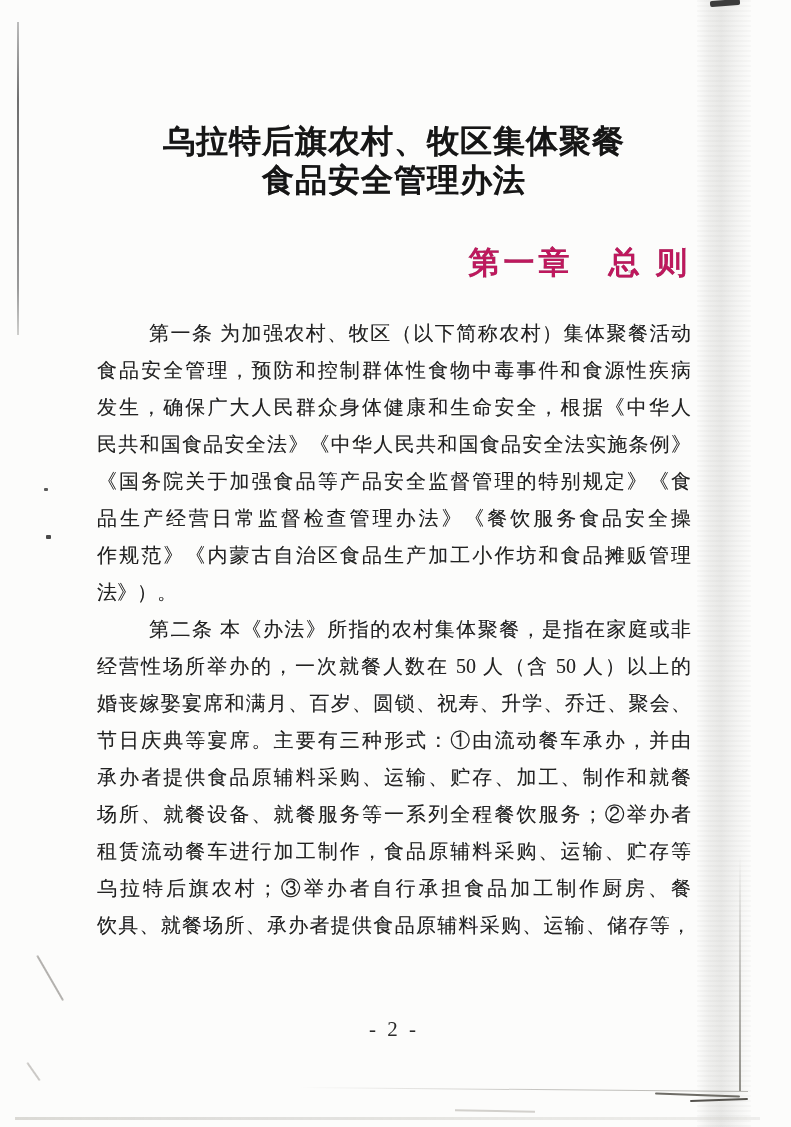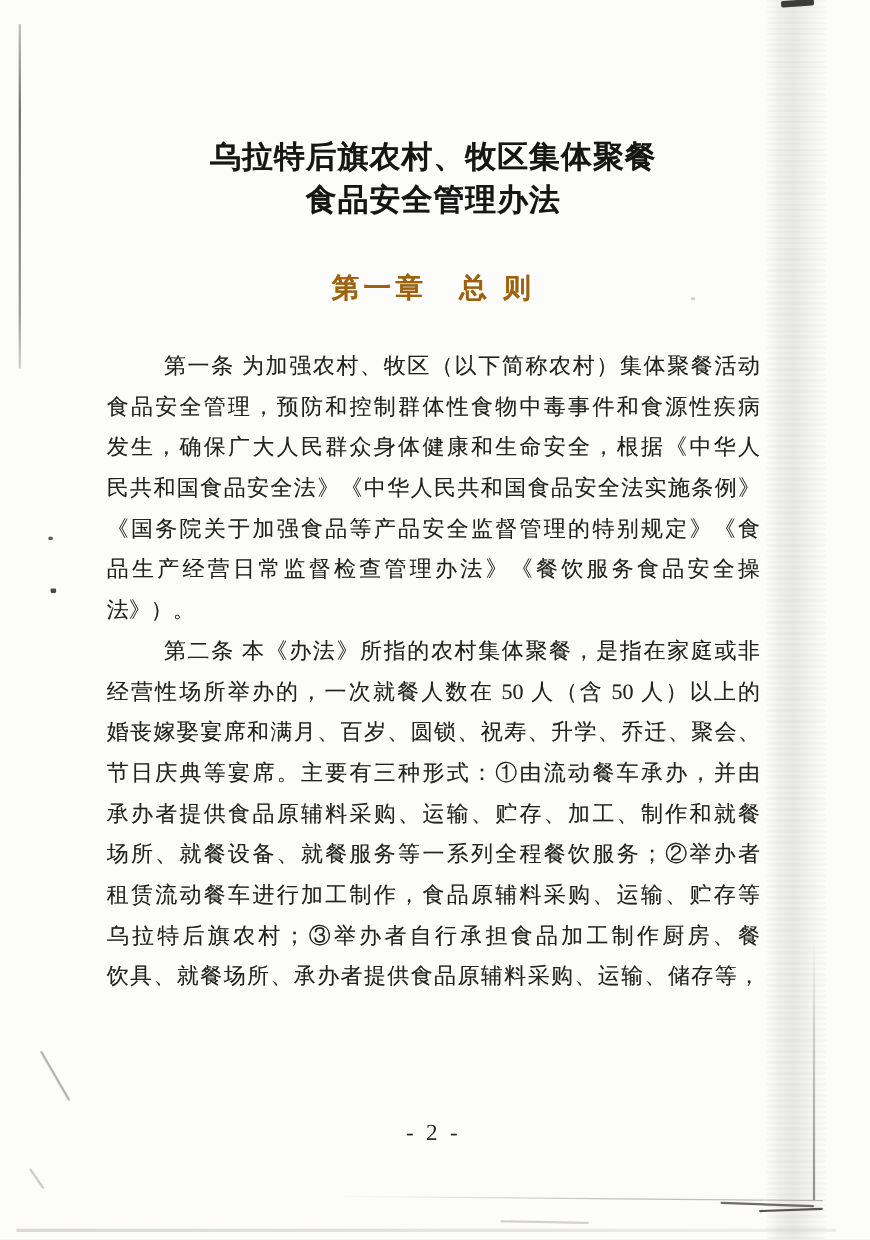--- a/index.html
+++ b/index.html
@@ -11,32 +11,32 @@
     background:#fcfcfb;
     overflow:hidden;
     color:#1f1f1f;
   }
   
   .title-block{
     position:absolute;left:97px;top:124px;width:594px;
     text-align:center;
   }
   .title-line{
-    font-size:28px;line-height:39px;font-weight:700;
+    font-size:32px;line-height:39px;font-weight:700;
     letter-spacing:1px;
     color:#161616;
     text-shadow:0 0 0.6px rgba(20,20,20,.45);
-    font-family:Liberation Serif, serif;
+    font-family:Liberation Mono, monospace;
   }
   .chapter-heading{
     position:absolute;left:97px;top:244px;width:594px;
-    text-align:center;
-    font-size:25px;line-height:37px;font-weight:700;
+    text-align:right;
+    font-size:31px;line-height:37px;font-weight:700;
     letter-spacing:4px;
-    color:#a16207;
+    color:#be185d;
     text-shadow:0 0 0.5px rgba(20,20,20,.4);
     font-family:"Liberation Sans","DejaVu Sans",sans-serif;
   }
   .body-block{
     position:absolute;left:97px;top:315px;width:594px;
   }
   .line{
     font-size:20px;line-height:37px;height:37px;
     white-space:nowrap;
     text-align:justify;text-align-last:justify;
@@ -127,20 +127,21 @@
 
   <div class="chapter-heading">第一章　总 则</div>
 
   <div class="body-block">
     <div class="line indent">第一条 为加强农村、牧区（以下简称农村）集体聚餐活动</div>
     <div class="line">食品安全管理，预防和控制群体性食物中毒事件和食源性疾病</div>
     <div class="line">发生，确保广大人民群众身体健康和生命安全，根据《中华人</div>
     <div class="line">民共和国食品安全法》《中华人民共和国食品安全法实施条例》</div>
     <div class="line">《国务院关于加强食品等产品安全监督管理的特别规定》《食</div>
     <div class="line">品生产经营日常监督检查管理办法》《餐饮服务食品安全操</div>
+    <div class="line">作规范》《内蒙古自治区食品生产加工小作坊和食品摊贩管理</div>
     <div class="line short">法》）。</div>
     <div class="line indent">第二条 本《办法》所指的农村集体聚餐，是指在家庭或非</div>
     <div class="line">经营性场所举办的，一次就餐人数在 50 人（含 50 人）以上的</div>
     <div class="line">婚丧嫁娶宴席和满月、百岁、圆锁、祝寿、升学、乔迁、聚会、</div>
     <div class="line">节日庆典等宴席。主要有三种形式：①由流动餐车承办，并由</div>
     <div class="line">承办者提供食品原辅料采购、运输、贮存、加工、制作和就餐</div>
     <div class="line">场所、就餐设备、就餐服务等一系列全程餐饮服务；②举办者</div>
     <div class="line">租赁流动餐车进行加工制作，食品原辅料采购、运输、贮存等</div>
     <div class="line">乌拉特后旗农村；③举办者自行承担食品加工制作厨房、餐</div>
     <div class="line">饮具、就餐场所、承办者提供食品原辅料采购、运输、储存等，</div>

